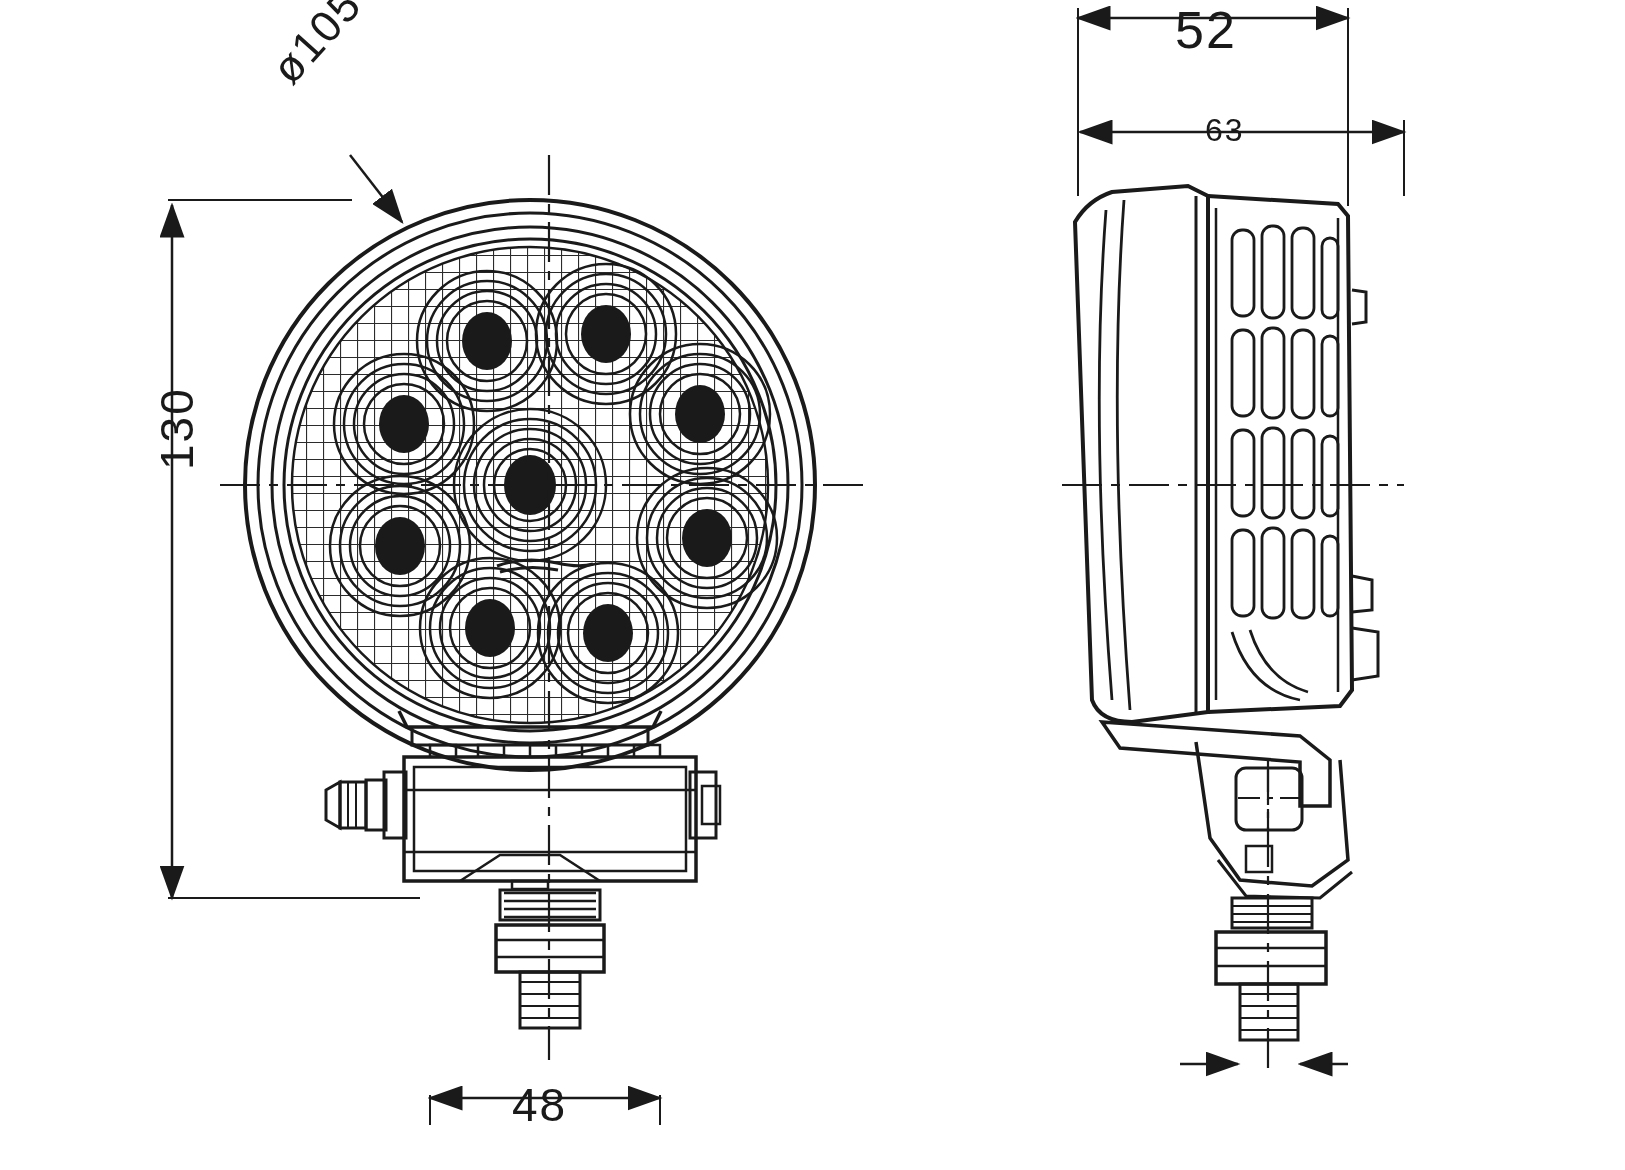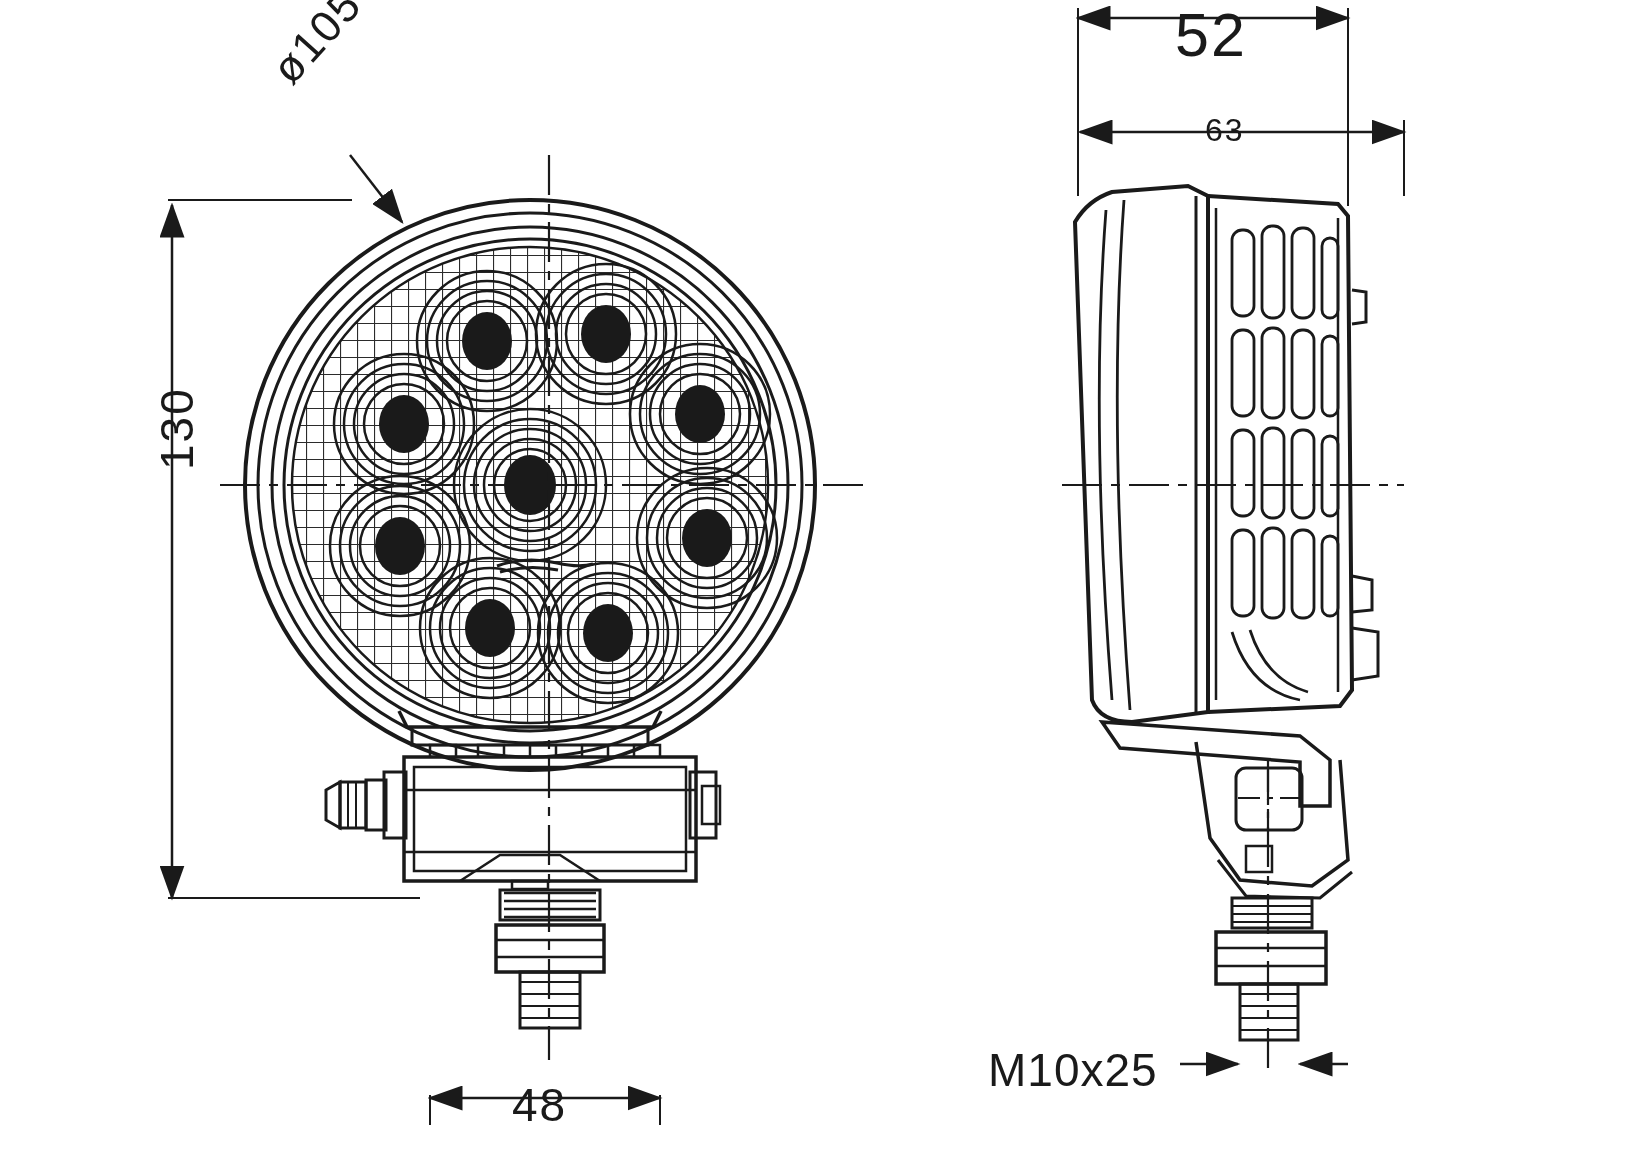--- a/index.html
+++ b/index.html
@@ -42,21 +42,21 @@
     transform-origin: left top;
   }
   #label-48 {
     left: 512px;
     top: 1078px;
     font-size: 46px;
   }
   #label-52 {
     left: 1175px;
     top: 0px;
-    font-size: 61px;
+    font-size: 52px;
   }
   #label-63 {
     left: 1205px;
     top: 112px;
     font-size: 32px;
   }
   #label-m10 {
     left: 988px;
     top: 1043px;
     font-size: 46px;
@@ -332,15 +332,14 @@
   <div class="dim-label" id="label-dia105">ø105</div>
 
   <div class="dim-label" id="label-130">130</div>
 
   <div class="dim-label" id="label-48">48</div>
 
   <div class="dim-label" id="label-52">52</div>
 
   <div class="dim-label" id="label-63">63</div>
 
-  <div class="dim-label" id="label-m10">M10x25</div>
 
 </div>
 
 </body></html>

